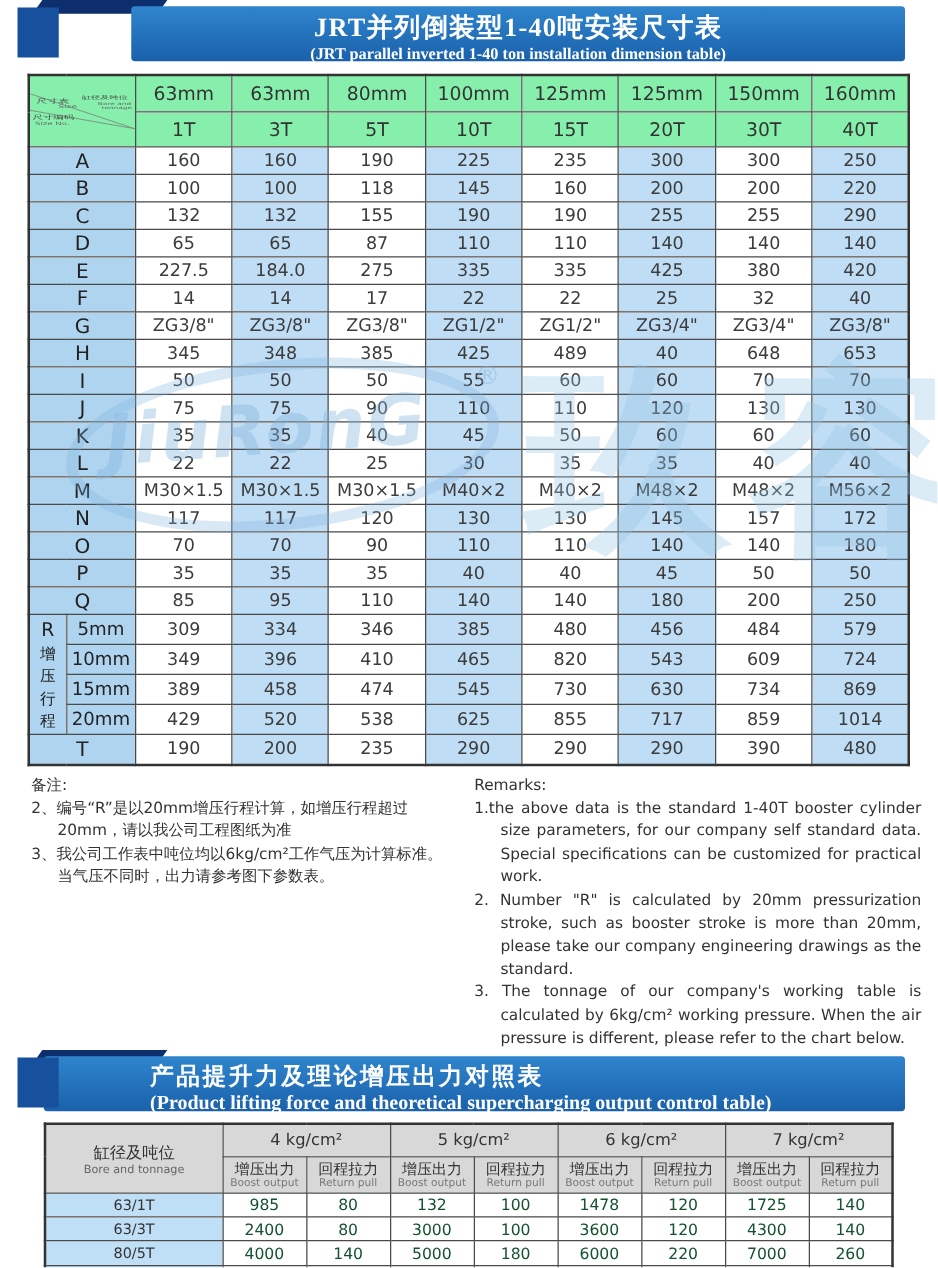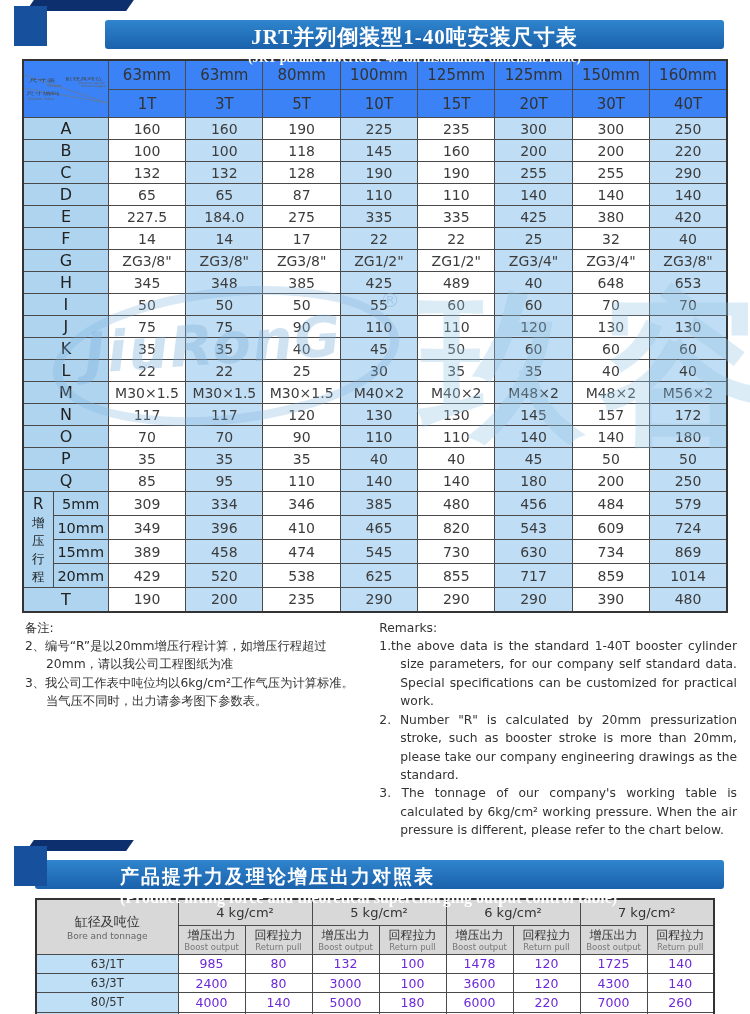--- a/index.html
+++ b/index.html
@@ -3,39 +3,39 @@
 <meta charset="utf-8">
 <style>
   html,body{margin:0;padding:0;background:#fff;}
   .page{position:relative;width:750px;height:1014px;background:#fff;overflow:hidden;
         font-family:"DejaVu Sans","Liberation Sans",sans-serif;color:#3e3e3e;}
 
   
   .banner{position:relative;height:50px;}
   .banner .ribbon{position:absolute;left:30px;top:0px;width:100px;height:11px;
                   background:#0e2f6d;transform:skewX(-35deg);z-index:0;}
-  .banner .bar{position:absolute;top:20px;bottom:1px;right:26px;z-index:1;
+  .banner .bar{position:absolute;top:5px;bottom:1px;right:26px;z-index:1;
                background:linear-gradient(180deg,#2f85cd,#1a61ab);border-radius:3px;color:#fff;}
   .banner .square{position:absolute;left:14px;top:6px;width:33px;height:40px;
                   background:#17519e;z-index:2;}
   .banner .bar .zh{font-family:"Liberation Serif","DejaVu Serif",serif;font-weight:bold;
                    font-size:21px;line-height:26px;letter-spacing:1px;}
   .banner .bar .en{font-family:"Liberation Serif","DejaVu Serif",serif;font-weight:bold;
                    font-size:13px;line-height:15px;}
   .banner1 .bar{left:105px;text-align:center;padding-top:4px;}
   .banner2 .bar{left:35px;text-align:left;padding:4px 0 0 85px;}
   .banner2 .bar .zh{font-size:19px;letter-spacing:2px;}
   .banner2 .bar .en{font-size:16px;}
 
   
   table{border-collapse:collapse;table-layout:fixed;}
   .t1{margin:9px 0 0 22px;width:706px;border:2px solid #333;}
   .t1 th,.t1 td{border:1px solid #4a4a4a;text-align:center;vertical-align:middle;
                 padding:0;overflow:hidden;font-weight:normal;}
-  .t1 thead th{background:#3b82f6;font-size:15px;color:#333;}
+  .t1 thead th{background:#86efac;font-size:15px;color:#333;}
   .t1 thead tr:first-child th{height:28px;}
   .t1 thead tr:last-child th{height:27px;}
   .t1 tbody tr{height:22px;}
   .t1 tbody tr.rrow{height:24px;}
   .t1 td{font-size:14px;color:#3c3c3c;}
   .t1 .lbl{background:#aed4f0;font-size:16px;color:#222;}
   .t1 .mm{font-size:14.5px;}
   .t1 .cw{background:#fff;}
   .t1 .cb{background:#bfddf4;}
   .corner{background:#d8d8d8;padding:0;}
@@ -58,21 +58,21 @@
                 padding:0;overflow:hidden;font-weight:normal;}
   .t2 thead th{background:#d8d8d8;color:#333;}
   .t2 thead tr:first-child th{height:25px;font-size:13px;}
   .t2 thead tr:last-child th{height:28px;}
   .t2 .bore2 .zh{font-size:13px;}
   .t2 .bore2 .en{font-size:9px;color:#666;}
   .t2 .sz{font-size:12px;line-height:14px;}
   .t2 .se{font-size:8.5px;line-height:10px;color:#777;}
   .t2 tbody tr{height:19.3px;}
   .t2 .lbl2{background:#bfdff6;font-size:11.5px;color:#333;}
-  .t2 td{background:#fff;font-size:12.5px;color:#6d28d9;}
+  .t2 td{background:#fff;font-size:12.5px;color:#14532d;}
 
   
   .wmlayer{position:absolute;left:0;top:60px;width:750px;height:555px;
            pointer-events:none;z-index:5;}
   .wm-ellipse{position:absolute;left:52px;top:228px;width:330px;height:118px;
               border:9px solid rgba(130,180,222,.30);border-radius:50%;transform:rotate(-6deg);}
   .wm-logo{position:absolute;left:84px;top:252px;font-size:56px;font-style:italic;font-weight:bold;
            color:rgba(130,180,222,.38);letter-spacing:2px;transform:rotate(-4deg);white-space:nowrap;}
   .wm-reg{position:absolute;left:380px;top:228px;font-size:20px;color:rgba(130,180,222,.45);}
   .wm-cjk{position:absolute;left:420px;top:200px;font-size:165px;font-weight:bold;
@@ -160,21 +160,21 @@
           <td class="cb">145</td>
           <td class="cw">160</td>
           <td class="cb">200</td>
           <td class="cw">200</td>
           <td class="cb">220</td>
         </tr>
         <tr>
           <th class="lbl" colspan="2">C</th>
           <td class="cw">132</td>
           <td class="cb">132</td>
-          <td class="cw">128</td>
+          <td class="cw">155</td>
           <td class="cb">190</td>
           <td class="cw">190</td>
           <td class="cb">255</td>
           <td class="cw">255</td>
           <td class="cb">290</td>
         </tr>
         <tr>
           <th class="lbl" colspan="2">D</th>
           <td class="cw">65</td>
           <td class="cb">65</td>

